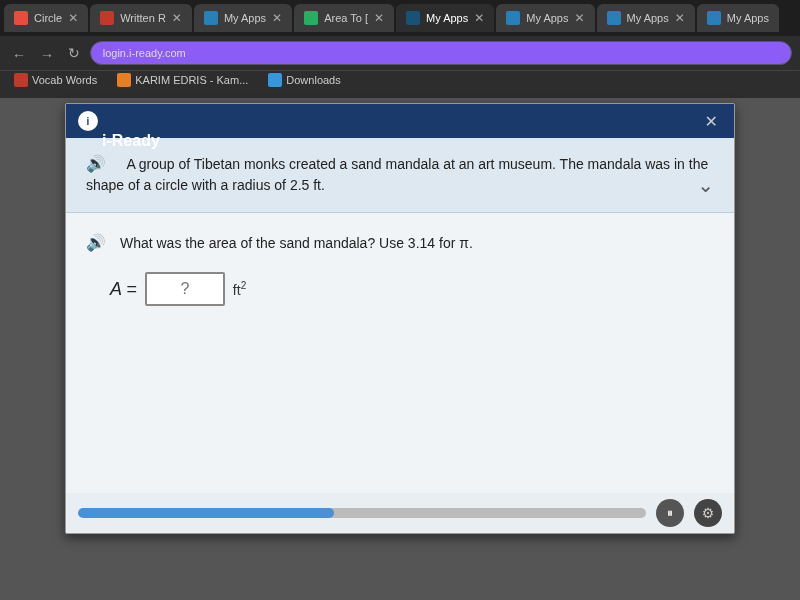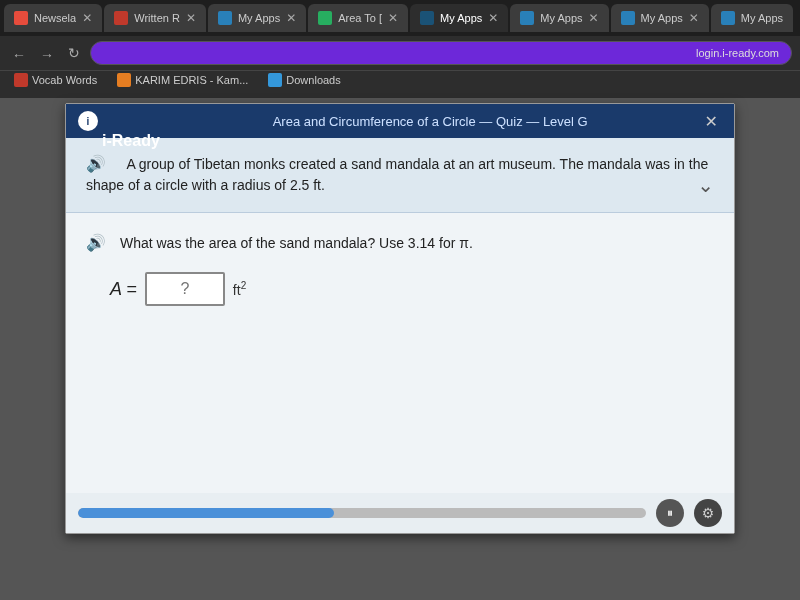--- a/index.html
+++ b/index.html
@@ -75,28 +75,27 @@
       display: flex;
       align-items: center;
       background: #2d2d2d;
       height: 34px;
       padding: 4px 8px;
       gap: 6px;
     }
 
     .address-input {
       flex: 1;
-      background: #6d28d9;
+      background: #8b5cf6;
       border: 1px solid #555;
       border-radius: 20px;
       height: 24px;
       padding: 0 12px;
       color: #ddd;
       font-size: 11px;
-      text-align: right;
     }
 
     .nav-btn {
       color: #aaa;
       font-size: 14px;
       cursor: pointer;
       padding: 2px 4px;
     }
 
     
@@ -372,21 +371,21 @@
     .bm-downloads { background: #3498db; }
   </style>
 </head>
 <body>
 
 <div class="browser-chrome">
 
   <div class="tab-bar">
     <div class="tab">
       <div class="tab-favicon fav-newsela"></div>
-      <span class="tab-label">Newsela</span>
+      <span class="tab-label">Circle</span>
       <span class="tab-close">✕</span>
     </div>
     <div class="tab">
       <div class="tab-favicon fav-written"></div>
       <span class="tab-label">Written R</span>
       <span class="tab-close">✕</span>
     </div>
     <div class="tab">
       <div class="tab-favicon fav-myapps"></div>
       <span class="tab-label">My Apps</span>
@@ -445,21 +444,20 @@
 
   <div class="iready-window">
 
     <div class="iready-header">
       <div class="iready-logo">
         <div class="iready-logo-icon">
           <span>i</span>
         </div>
         <span class="iready-logo-text">i-Ready</span>
       </div>
-      <span class="iready-title">Area and Circumference of a Circle — Quiz — Level G</span>
       <span class="iready-close">✕</span>
     </div>
 
     <div class="question-section">
       <span class="speaker-icon">🔊</span>
       <span class="passage-text">A group of Tibetan monks created a sand mandala at an art museum. The mandala was in the shape of a circle with a radius of 2.5 ft.</span>
       <span class="chevron-down">⌄</span>
     </div>
 
     <div class="answer-section">

